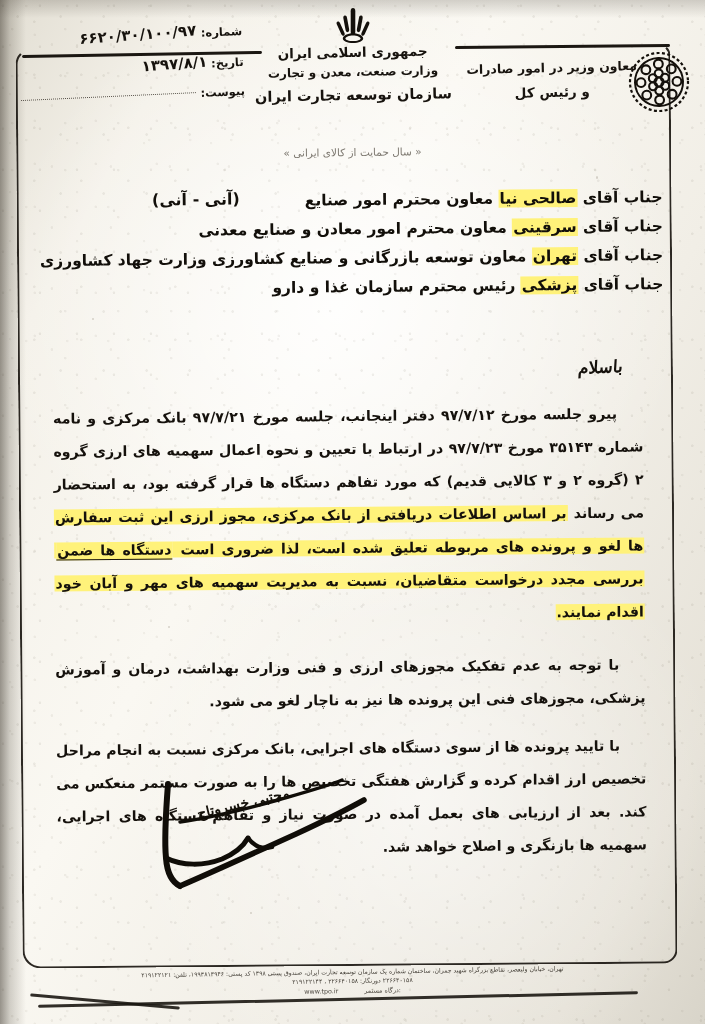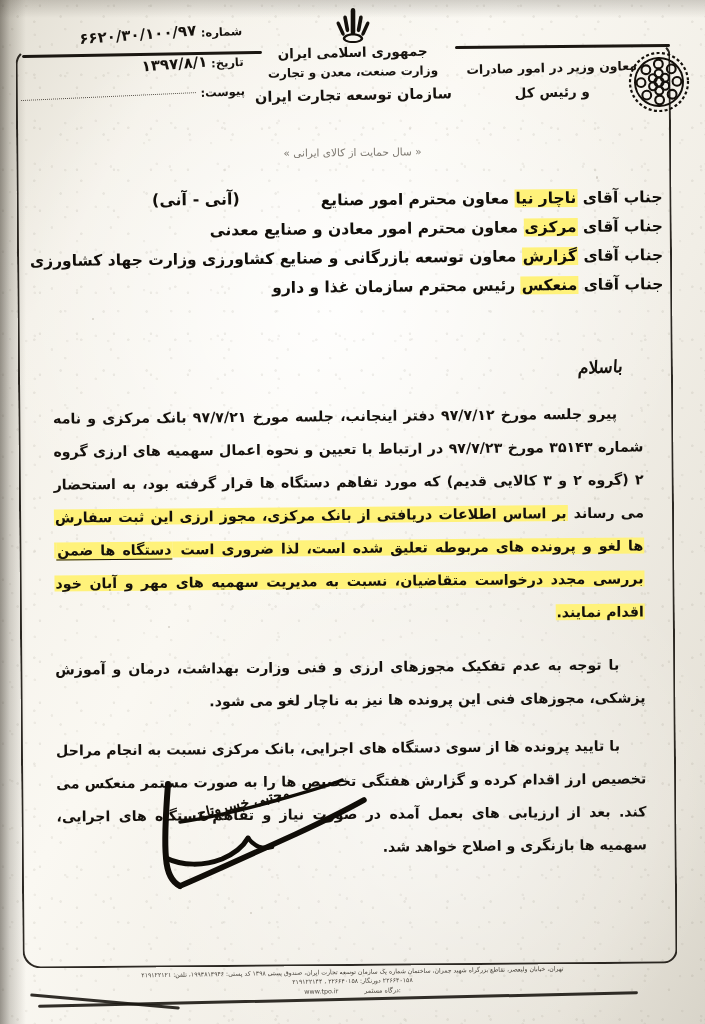--- a/index.html
+++ b/index.html
@@ -281,30 +281,30 @@
       </div>
     </div>
   </div>
 
   <div id="slogan">« سال حمایت از کالای ایرانی »</div>
 
   <div id="urgency">(آنی - آنی)</div>
 
   <div id="recipients">
     <div class="r-line">
-      <span>جناب آقای </span><mark class="hl">ناچار نیا</mark><span> معاون محترم امور صنایع</span>
+      <span>جناب آقای </span><mark class="hl">صالحی نیا</mark><span> معاون محترم امور صنایع</span>
     </div>
     <div class="r-line">
-      <span>جناب آقای </span><mark class="hl">مرکزی</mark><span> معاون محترم امور معادن و صنایع معدنی</span>
+      <span>جناب آقای </span><mark class="hl">سرقینی</mark><span> معاون محترم امور معادن و صنایع معدنی</span>
     </div>
     <div class="r-line">
-      <span>جناب آقای </span><mark class="hl">گزارش</mark><span> معاون توسعه بازرگانی و صنایع کشاورزی وزارت جهاد کشاورزی</span>
+      <span>جناب آقای </span><mark class="hl">تهران</mark><span> معاون توسعه بازرگانی و صنایع کشاورزی وزارت جهاد کشاورزی</span>
     </div>
     <div class="r-line">
-      <span>جناب آقای </span><mark class="hl">منعکس</mark><span> رئیس محترم سازمان غذا و دارو</span>
+      <span>جناب آقای </span><mark class="hl">پزشکی</mark><span> رئیس محترم سازمان غذا و دارو</span>
     </div>
   </div>
 
   <div id="greeting">باسلام</div>
 
   <div id="body">
     <p><span>پیرو جلسه مورخ ۹۷/۷/۱۲ دفتر اینجانب، جلسه مورخ ۹۷/۷/۲۱ بانک مرکزی و نامه شماره ۳۵۱۴۳ مورخ ۹۷/۷/۲۳ در ارتباط با تعیین و نحوه اعمال سهمیه های ارزی گروه ۲ (گروه ۲ و ۳ کالایی قدیم) که مورد تفاهم دستگاه ها قرار گرفته بود، به استحضار می رساند </span><mark class="hl">بر اساس اطلاعات دریافتی از بانک مرکزی، مجوز ارزی این ثبت سفارش ها لغو و پرونده های مربوطه تعلیق شده است، لذا ضروری است </mark><mark class="hl u">دستگاه ها ضمن</mark><mark class="hl"> بررسی مجدد درخواست متقاضیان، نسبت به مدیریت سهمیه های مهر و آبان خود اقدام نمایند.</mark></p>
 
     <p class="p-two">با توجه به عدم تفکیک مجوزهای ارزی و فنی وزارت بهداشت، درمان و آموزش پزشکی، مجوزهای فنی این پرونده ها نیز به ناچار لغو می شود.</p>
 

